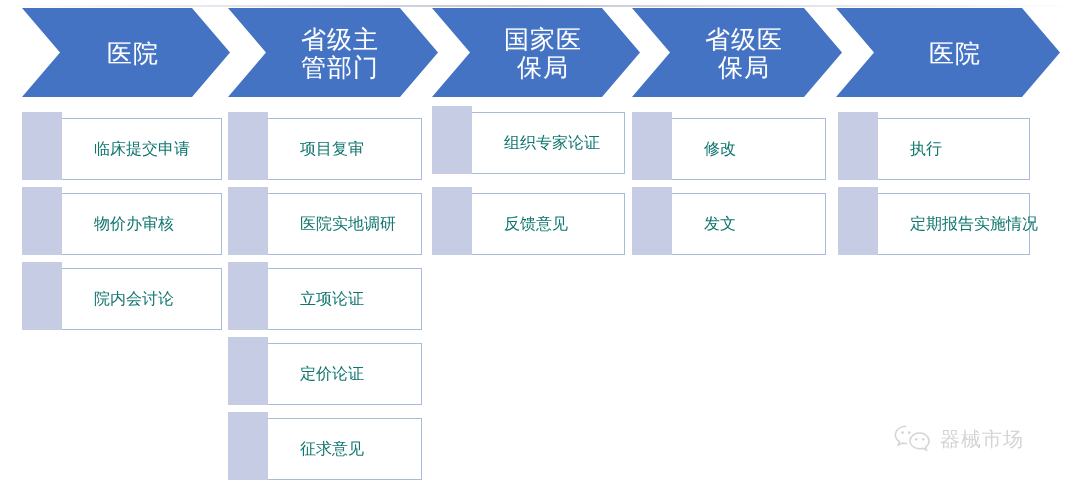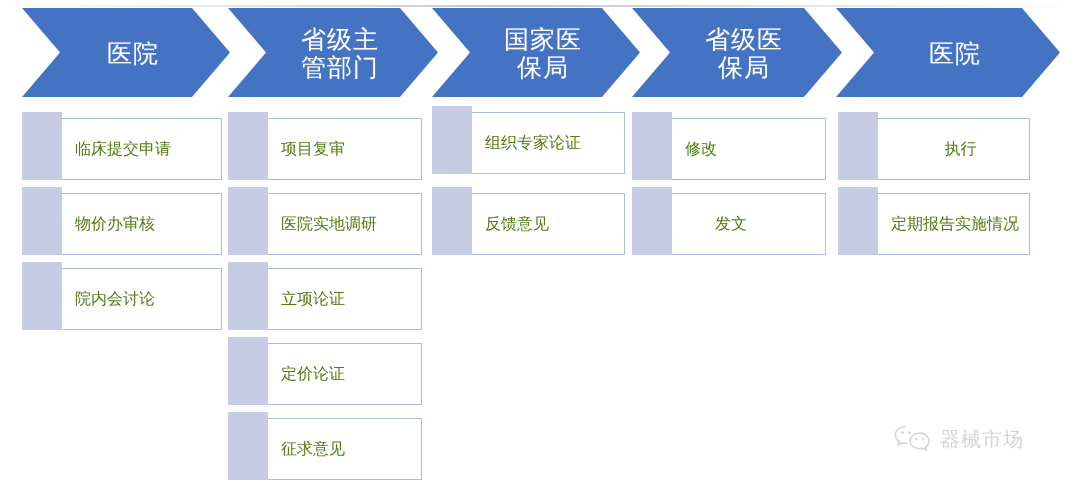--- a/index.html
+++ b/index.html
@@ -88,22 +88,22 @@
     background: #ffffff;
     border: 1px solid #a9bcdb;
     box-sizing: border-box;
     display: flex;
     align-items: center;
     z-index: 1;
   }
   .step-text {
     position: relative;
     z-index: 3;
-    margin-left: 53px;
-    color: #4d7c0f;
+    margin-left: 72px;
+    color: #0f766e;
     font-size: 16px;
     line-height: 1.2;
     white-space: nowrap;
   }
 
   
   #watermark {
     position: absolute;
     left: 893px;
     top: 424px;
@@ -212,29 +212,29 @@
       <div class="step-text" style="line-height:62px;">反馈意见</div>
     </div>
   </div>
 
   <div class="col" style="left:632px; width:194px;">
     <div class="step" style="top:118px; width:194px;">
       <div class="step-accent"></div>
       <div class="step-card" style="width:184px;"></div>
       <div class="step-text" style="line-height:62px;">修改</div>
     </div>
-    <div class="step" style="top:193px; width:194px;padding-left:30px;">
+    <div class="step" style="top:193px; width:194px;">
       <div class="step-accent"></div>
       <div class="step-card" style="width:184px;"></div>
       <div class="step-text" style="line-height:62px;">发文</div>
     </div>
   </div>
 
   <div class="col" style="left:838px; width:192px;">
-    <div class="step" style="top:118px; width:192px;text-align:center;">
+    <div class="step" style="top:118px; width:192px;">
       <div class="step-accent"></div>
       <div class="step-card" style="width:182px;"></div>
       <div class="step-text" style="line-height:62px;">执行</div>
     </div>
     <div class="step" style="top:193px; width:192px;">
       <div class="step-accent"></div>
       <div class="step-card" style="width:182px;"></div>
       <div class="step-text" style="line-height:62px;">定期报告实施情况</div>
     </div>
   </div>

